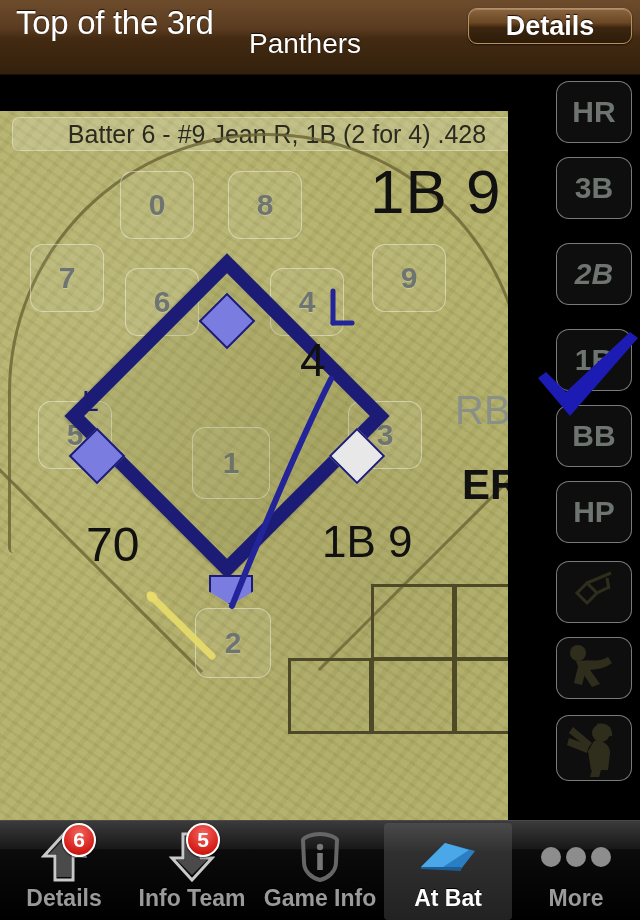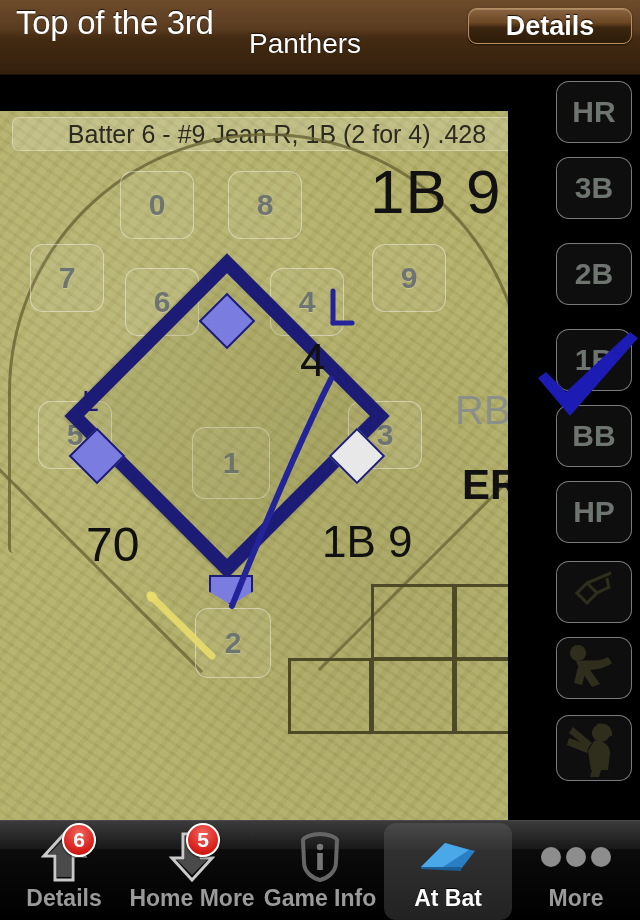--- a/index.html
+++ b/index.html
@@ -195,21 +195,21 @@
     display: flex;
   }
   .tab {
     flex: 1; position: relative;
     display: flex; flex-direction: column;
     align-items: center; justify-content: flex-end;
     padding-bottom: 8px;
   }
   .tab.active {
     background: linear-gradient(180deg,#4a4a4a 0%,#303030 30%,#222 100%);
-    border-radius: 12px;
+    border-radius: 4px;
     margin: 2px 0 0 0;
   }
   .tab-label {
     font-size: 23px; color: #9a9a9a; font-weight: bold;
     text-shadow: 0 -1px 0 #000;
   }
   .tab.active .tab-label { color: #fff; }
   .tab-icon { height: 56px; display: flex; align-items: center; justify-content: center; }
   .badge {
     position: absolute; top: 2px;
@@ -306,21 +306,21 @@
         <path d="M24,24 L6,18 L4,24 L22,32 Z" fill="#5d5a30"></path>
         <path d="M10,8 L26,22 L22,26 L6,13 Z" fill="#5d5a30"></path>
         <path d="M26,48 L24,57 L32,57 L34,48 Z" fill="#5d5a30"></path>
       </svg>
     </div>
   </div>
 
   <div class="sidebar">
     <div class="sbtn" style="top:6px;">HR</div>
     <div class="sbtn" style="top:82px;">3B</div>
-    <div class="sbtn" style="top:168px;">2B</div>
+    <div class="sbtn" style="top:168px;font-style:italic;">2B</div>
     <div class="sbtn" style="top:254px;">1B</div>
     <div class="sbtn" style="top:330px;">BB</div>
     <div class="sbtn" style="top:406px;">HP</div>
 
     <div class="sbtn icon-btn" style="top:486px;">
       <svg class="sil" width="50" height="46" viewBox="0 0 50 46">
         <path d="M18,34 L8,24 L18,14 L28,24 Z" fill="none" stroke="#5d5a30" stroke-width="3"></path>
         <line x1="18" y1="14" x2="42" y2="4" stroke="#5d5a30" stroke-width="3"></line>
         <line x1="28" y1="24" x2="40" y2="18" stroke="#5d5a30" stroke-width="3"></line>
         <line x1="38" y1="9" x2="40" y2="20" stroke="#5d5a30" stroke-width="3"></line>
@@ -366,21 +366,21 @@
     </div>
 
     <div class="tab">
       <div class="tab-icon">
         <svg width="46" height="50" viewBox="0 0 46 50">
           <path d="M23,48 L3,26 L14,26 L14,2 L32,2 L32,26 L43,26 Z" fill="none" stroke="#c9c9c9" stroke-width="3"></path>
           <path d="M23,43 L8,28 L16,28 L16,5 L30,5 L30,28 L38,28 Z" fill="#4a4a4a"></path>
         </svg>
       </div>
       <div class="badge" style="right:36px;">5</div>
-      <div class="tab-label">Home More</div>
+      <div class="tab-label">Info Team</div>
     </div>
 
     <div class="tab">
       <div class="tab-icon">
         <svg width="40" height="50" viewBox="0 0 40 50">
           <path d="M20,2 C28,2 36,5 37,8 L36,30 C36,40 28,46 20,48 C12,46 4,40 4,30 L3,8 C4,5 12,2 20,2 Z" fill="none" stroke="#666" stroke-width="4"></path>
           <circle cx="20" cy="15" r="3.2" fill="#777"></circle>
           <rect x="17.2" y="21" width="5.6" height="17" fill="#777"></rect>
         </svg>
       </div>

